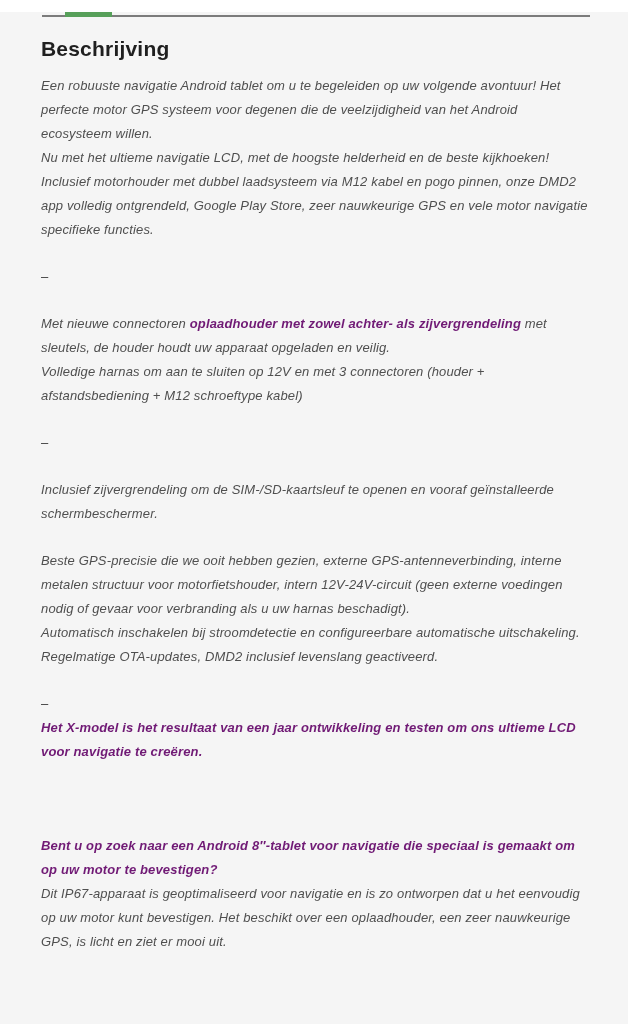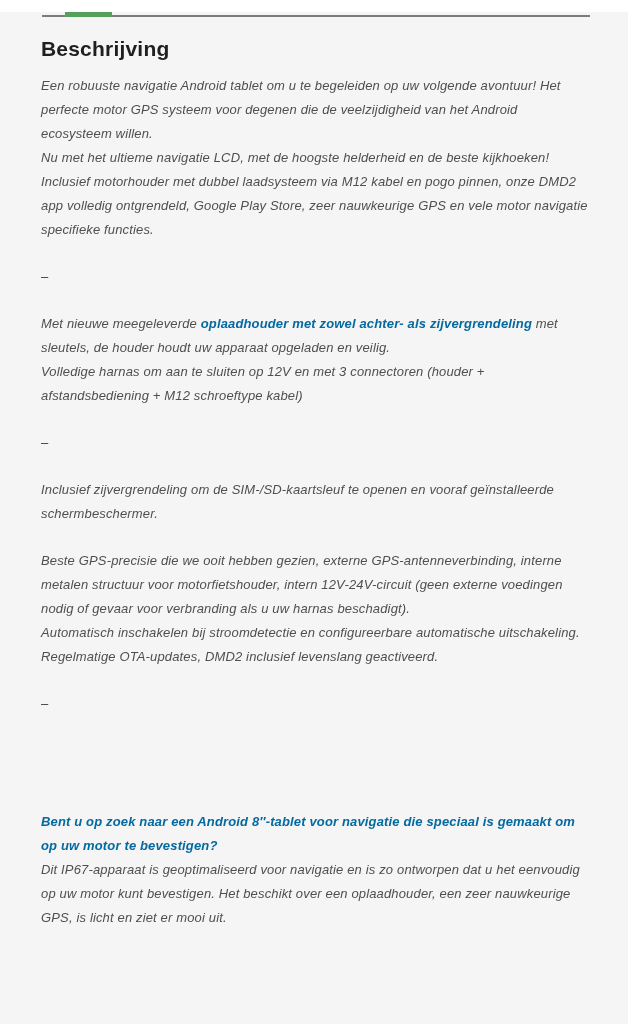--- a/index.html
+++ b/index.html
@@ -41,38 +41,38 @@
   }
   .desc-body p {
     font-size: 13px;
     line-height: 24px;
     letter-spacing: 0.15px;
     color: #4f4f4f;
     margin: 0 0 23px 0;
     font-style: italic;
   }
   .desc-body p strong {
-    color: #0369a1;
+    color: #701a75;
     font-weight: 700;
   }
 </style>
 </head>
 <body>
 
 <div class="page" style="background: rgb(245, 245, 245);">
   <div class="tabs-edge" style="border-bottom-color: rgb(124, 124, 124);">
     <div class="tab-indicator" style="background: rgb(87, 160, 90);"></div>
   </div>
   <div class="content">
     <h2 class="desc-heading">Beschrijving</h2>
     <div class="desc-body" id="desc-blocks">
         <p><span>Een robuuste navigatie Android tablet om u te begeleiden op uw volgende avontuur! Het perfecte motor GPS systeem voor degenen die de veelzijdigheid van het Android ecosysteem willen.</span><br><span>Nu met het ultieme navigatie LCD, met de hoogste helderheid en de beste kijkhoeken!</span><br><span>Inclusief motorhouder met dubbel laadsysteem via M12 kabel en pogo pinnen, onze DMD2 app volledig ontgrendeld, Google Play Store, zeer nauwkeurige GPS en vele motor navigatie specifieke functies.</span></p>
         <p><span>–</span></p>
-        <p><span>Met nieuwe meegeleverde </span><strong>oplaadhouder met zowel achter- als zijvergrendeling</strong><span> met sleutels, de houder houdt uw apparaat opgeladen en veilig.</span><br><span>Volledige harnas om aan te sluiten op 12V en met 3 connectoren (houder + afstandsbediening + M12 schroeftype kabel)</span></p>
+        <p><span>Met nieuwe connectoren </span><strong>oplaadhouder met zowel achter- als zijvergrendeling</strong><span> met sleutels, de houder houdt uw apparaat opgeladen en veilig.</span><br><span>Volledige harnas om aan te sluiten op 12V en met 3 connectoren (houder + afstandsbediening + M12 schroeftype kabel)</span></p>
         <p><span>–</span></p>
         <p><span>Inclusief zijvergrendeling om de SIM-/SD-kaartsleuf te openen en vooraf geïnstalleerde schermbeschermer.</span></p>
         <p><span>Beste GPS-precisie die we ooit hebben gezien, externe GPS-antenneverbinding, interne metalen structuur voor motorfietshouder, intern 12V-24V-circuit (geen externe voedingen nodig of gevaar voor verbranding als u uw harnas beschadigt).</span><br><span>Automatisch inschakelen bij stroomdetectie en configureerbare automatische uitschakeling.</span><br><span>Regelmatige OTA-updates, DMD2 inclusief levenslang geactiveerd.</span></p>
-        <p><span>–</span><br><br></p>
+        <p><span>–</span><br><strong>Het X-model is het resultaat van een jaar ontwikkeling en testen om ons ultieme LCD voor navigatie te creëren.</strong><br></p>
         <p>&nbsp;</p>
         <p><strong>Bent u op zoek naar een Android 8″-tablet voor navigatie die speciaal is gemaakt om op uw motor te bevestigen?</strong><br><span>Dit IP67-apparaat is geoptimaliseerd voor navigatie en is zo ontworpen dat u het eenvoudig op uw motor kunt bevestigen. Het beschikt over een oplaadhouder, een zeer nauwkeurige GPS, is licht en ziet er mooi uit.</span></p>
       </div>
   </div>
 </div>
 
 </body></html>

